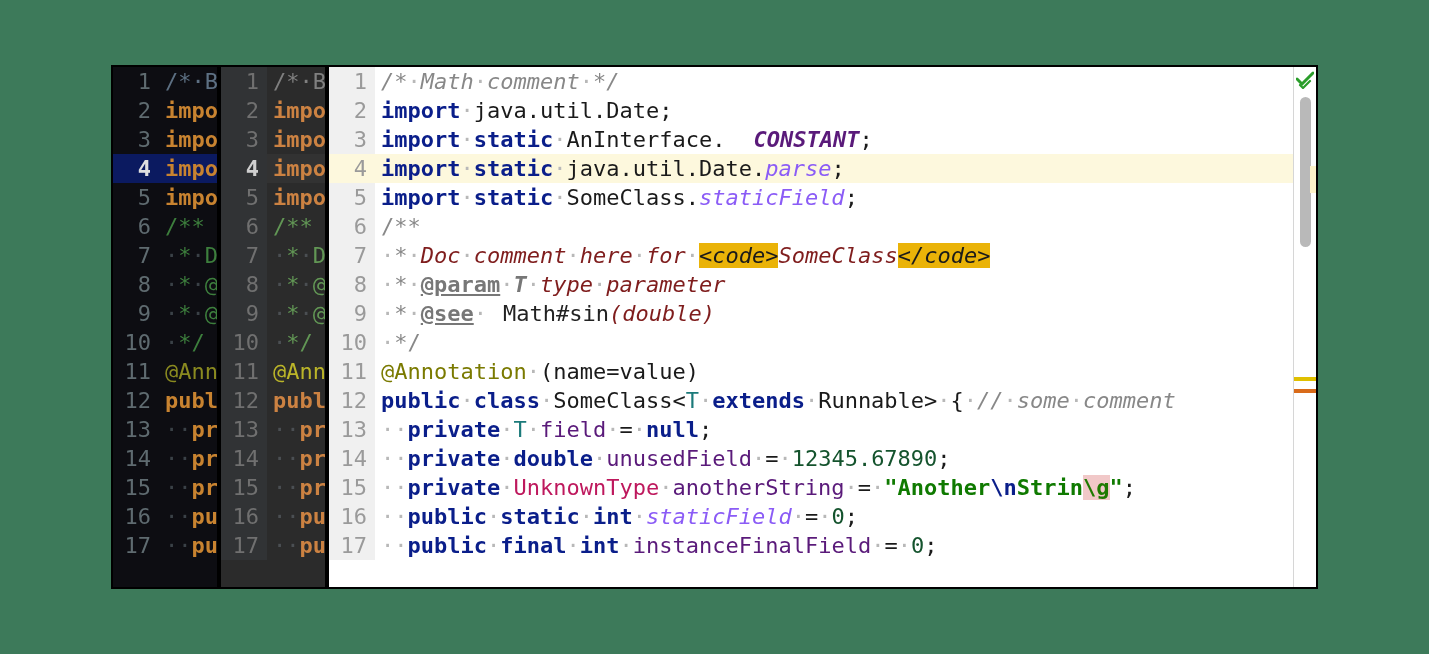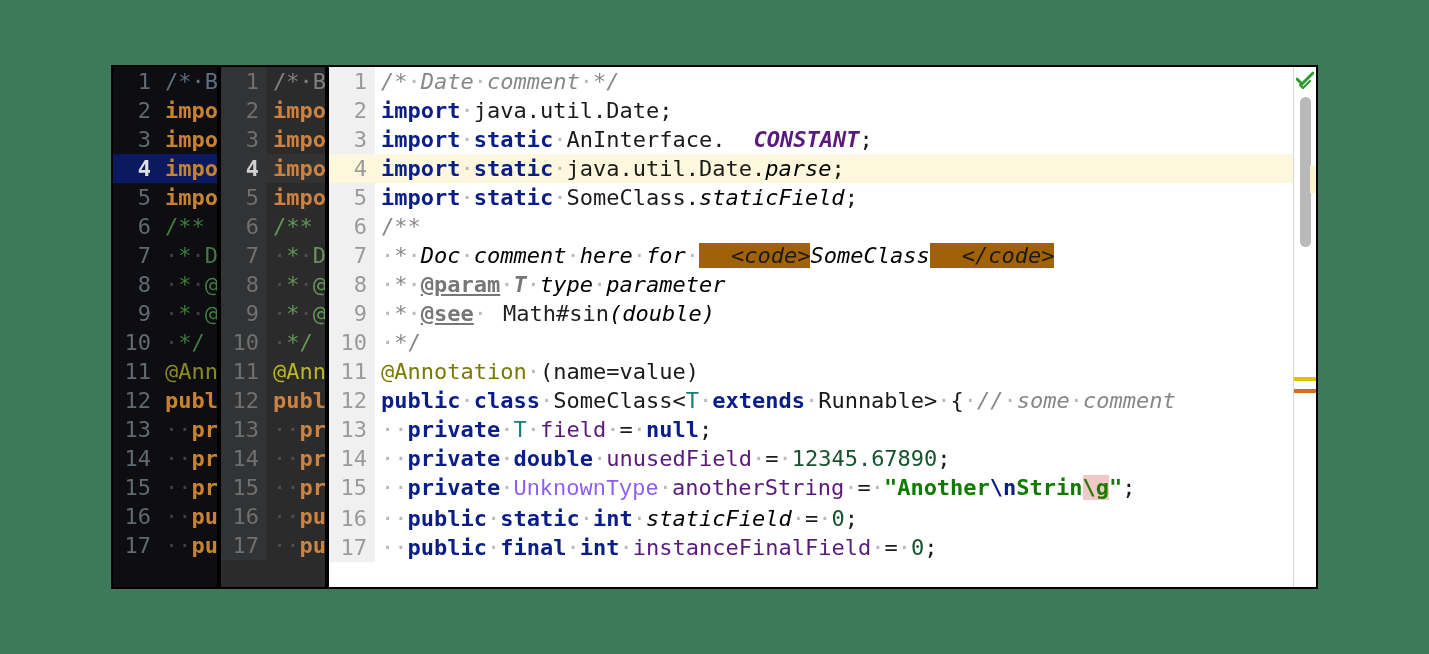--- a/index.html
+++ b/index.html
@@ -72,25 +72,25 @@
   .p3 .dot { color:#b8b8b8; }
   .p3 .cm  { color:#888; font-style:italic; }
   .p3 .cm2 { color:#888; font-style:italic; }
   .p3 .doc { color:#888; }
   .p3 .k   { color:#0a1e8a; font-weight:bold; }
   .p3 .str { color:#0f7a00; font-weight:bold; }
   .p3 .esc { color:#0a1e8a; font-weight:bold; }
   .p3 .num { color:#14532d; }
   .p3 .ann { color:#7a7a00; }
   .p3 .fld { color:#5a1a7a; }
-  .p3 .sfld{ color:#000000; font-style:italic;text-align:center; }
+  .p3 .sfld{ color:#8b5cf6; font-style:italic;text-align:center; }
   .p3 .con { color:#5a1a7a; font-style:italic; font-weight:bold;margin-left:28px; }
-  .p3 .err { color:#8b5cf6;font-family:Liberation Mono, monospace; }
-  .p3 .tag { background:#a16207; font-style:italic;padding-left:32px; }
-  .p3 .dm  { color:#000000; font-style:italic;margin-top:30px; }
+  .p3 .err { color:#be185d; }
+  .p3 .tag { background:#eab308; font-style:italic; }
+  .p3 .dm  { color:#7f1d1d; font-style:italic;margin-top:30px; }
   .p3 .dtag{ font-weight:bold; text-decoration:underline; color:#777; }
   .p3 .dtyp{ font-weight:bold; font-style:italic; color:#777; }
   .p3 .lnk { color:#222;padding-left:16px; }
   .p3 .bad { background:#f1c8c8; color:#1f7a00; font-weight:bold;}
   .p3 .gen { color:#1b7a7a; }
   .p3 .hl    { background:#fdf8dd; }
   .p3 .hl .ln{ background:#fdf8dd; }
 
   
   .p3 .rgut {
@@ -165,21 +165,21 @@
         <svg width="18" height="18" viewBox="0 0 18 18">
           <polyline points="1,8 6,13 17,2" fill="none" stroke="#2a9d2a" stroke-width="3" stroke-linecap="round"></polyline>
           <polyline points="4,14 7,17 14,10" fill="none" stroke="#2a9d2a" stroke-width="2.2" stroke-linecap="round"></polyline>
         </svg>
       </span>
       <div class="scroll"></div>
       <div class="hlmark" style="top:99px"></div>
       <div class="mark m-y" style="top:310px"></div>
       <div class="mark m-o" style="top:322px"></div>
     </div>
-  <div class="line"><span class="ln">1</span><span class="code"><span class="cm">/*</span><span class="dot">·</span><span class="cm">Date</span><span class="dot">·</span><span class="cm">comment</span><span class="dot">·</span><span class="cm">*/</span></span></div>
+  <div class="line"><span class="ln">1</span><span class="code"><span class="cm">/*</span><span class="dot">·</span><span class="cm">Math</span><span class="dot">·</span><span class="cm">comment</span><span class="dot">·</span><span class="cm">*/</span></span></div>
       <div class="line"><span class="ln">2</span><span class="code"><span class="k">import</span><span class="dot">·</span><span>java.util.Date;</span></span></div>
       <div class="line"><span class="ln">3</span><span class="code"><span class="k">import</span><span class="dot">·</span><span class="k">static</span><span class="dot">·</span><span>AnInterface.</span><span class="con">CONSTANT</span><span>;</span></span></div>
       <div class="line hl"><span class="ln">4</span><span class="code"><span class="k">import</span><span class="dot">·</span><span class="k">static</span><span class="dot">·</span><span>java.util.Date.</span><span class="sfld">parse</span><span>;</span></span></div>
       <div class="line"><span class="ln">5</span><span class="code"><span class="k">import</span><span class="dot">·</span><span class="k">static</span><span class="dot">·</span><span>SomeClass.</span><span class="sfld">staticField</span><span>;</span></span></div>
       <div class="line"><span class="ln">6</span><span class="code"><span class="doc">/**</span></span></div>
       <div class="line"><span class="ln">7</span><span class="code"><span class="dot">·</span><span class="doc">*</span><span class="dot">·</span><span class="dm">Doc</span><span class="dot">·</span><span class="dm">comment</span><span class="dot">·</span><span class="dm">here</span><span class="dot">·</span><span class="dm">for</span><span class="dot">·</span><span class="tag">&lt;code&gt;</span><span class="dm">SomeClass</span><span class="tag">&lt;/code&gt;</span></span></div>
       <div class="line"><span class="ln">8</span><span class="code"><span class="dot">·</span><span class="doc">*</span><span class="dot">·</span><span class="dtag">@param</span><span class="dot">·</span><span class="dtyp">T</span><span class="dot">·</span><span class="dm">type</span><span class="dot">·</span><span class="dm">parameter</span></span></div>
       <div class="line"><span class="ln">9</span><span class="code"><span class="dot">·</span><span class="doc">*</span><span class="dot">·</span><span class="dtag">@see</span><span class="dot">·</span><span class="lnk">Math#sin</span><span class="dm">(double)</span></span></div>
       <div class="line"><span class="ln">10</span><span class="code"><span class="dot">·</span><span class="doc">*/</span></span></div>
       <div class="line"><span class="ln">11</span><span class="code"><span class="ann">@Annotation</span><span class="dot">·</span><span>(name=value)</span></span></div>

